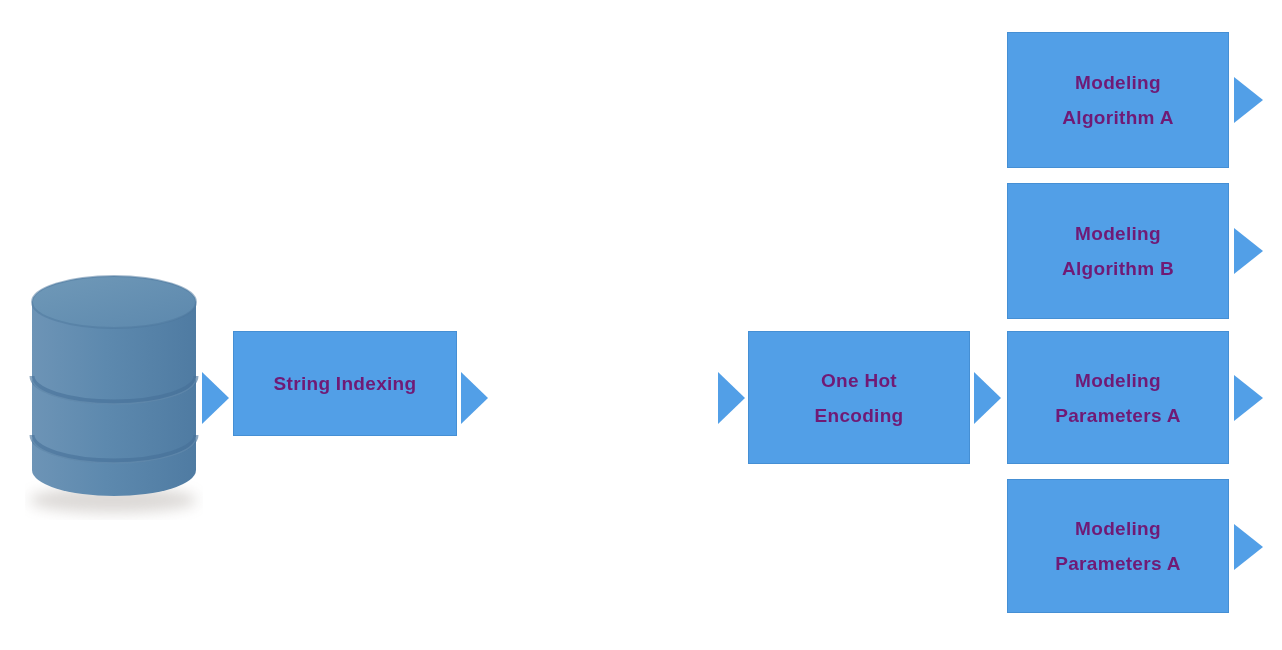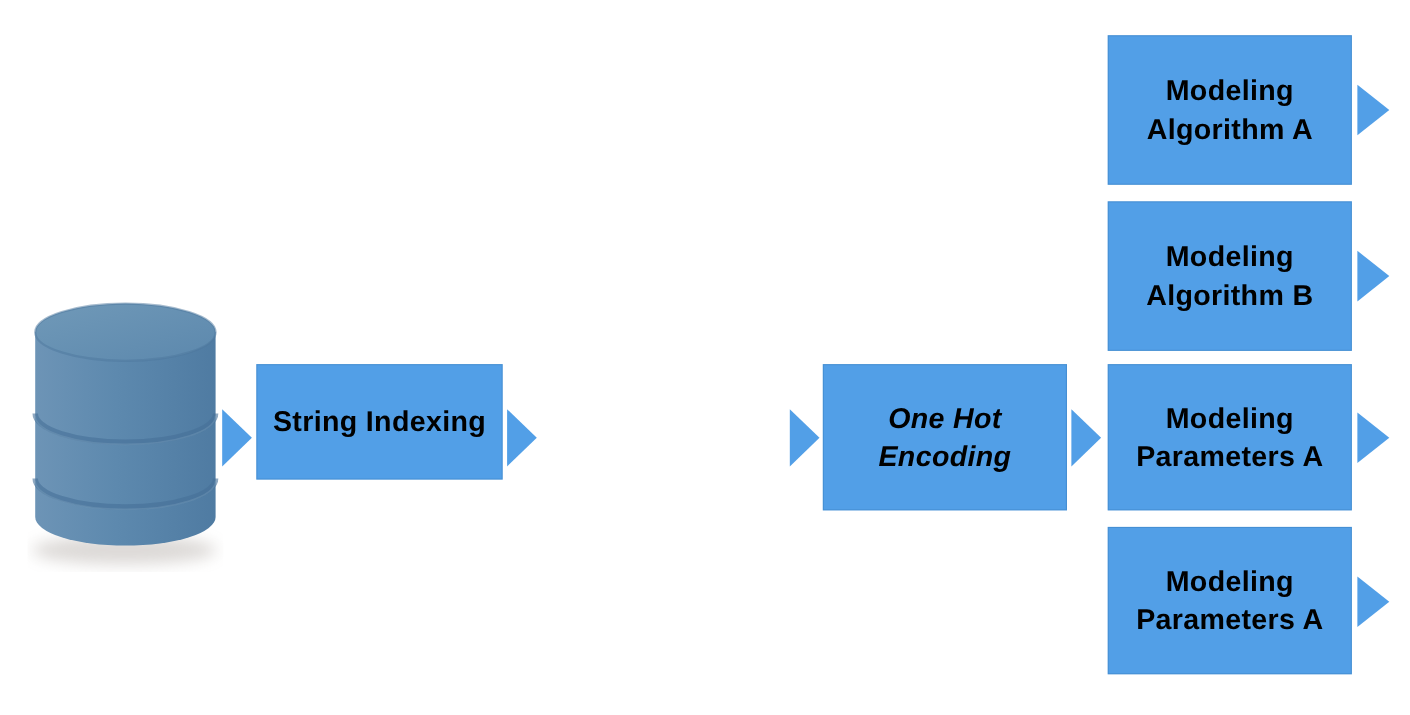--- a/index.html
+++ b/index.html
@@ -12,35 +12,35 @@
   .canvas {
     position: relative;
     width: 1282px; height: 650px;
     background: #ffffff;
   }
   .box {
     position: absolute;
     background: #529fe7;
     border: 1px solid rgba(36, 103, 166, 0.28);
     box-sizing: border-box;
-    color: #000000;
-    font-size: 26px;
+    color: #701a75;
+    font-size: 19px;
     font-weight: bold;
     line-height: 35px;
     letter-spacing: 0.3px;
     text-align: center;
     white-space: pre-line;
     display: flex;
     align-items: center;
     justify-content: center;
   }
   
   .pos-p1 { left: 233px; top: 331px; width: 224px; height: 105px; }
   .pos-p2 { left: 492px; top: 331px; width: 224px; height: 133px; }
-  .pos-p3 { left: 748px; top: 331px; width: 222px; height: 133px; font-style: italic; }
+  .pos-p3 { left: 748px; top: 331px; width: 222px; height: 133px; }
   
   .pos-o1 { left: 1007px; top: 32px;  width: 222px; height: 136px; }
   .pos-o2 { left: 1007px; top: 183px; width: 222px; height: 136px; }
   .pos-o3 { left: 1007px; top: 331px; width: 222px; height: 133px; }
   .pos-o4 { left: 1007px; top: 479px; width: 222px; height: 134px; }
 
   .arrow {
     position: absolute;
     width: 0; height: 0;
     border-top: 26px solid transparent;

